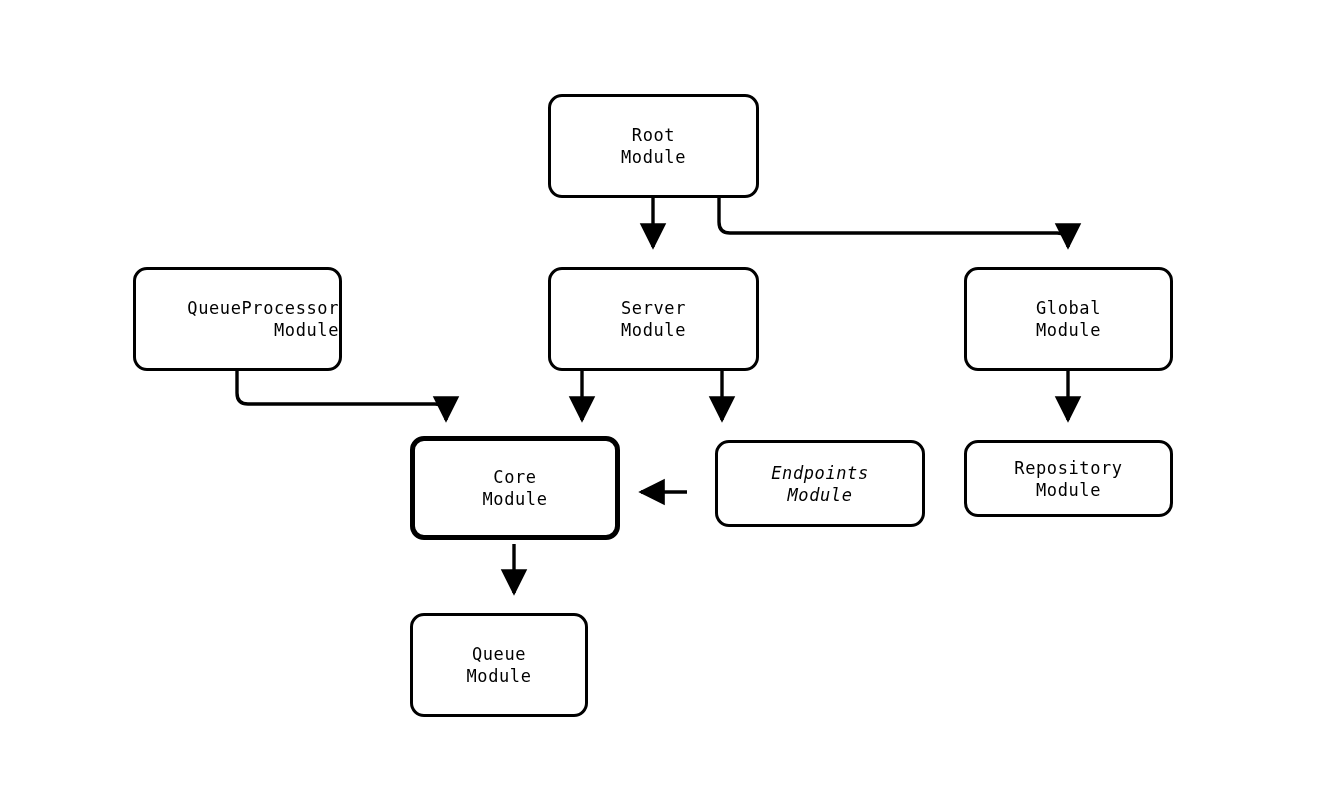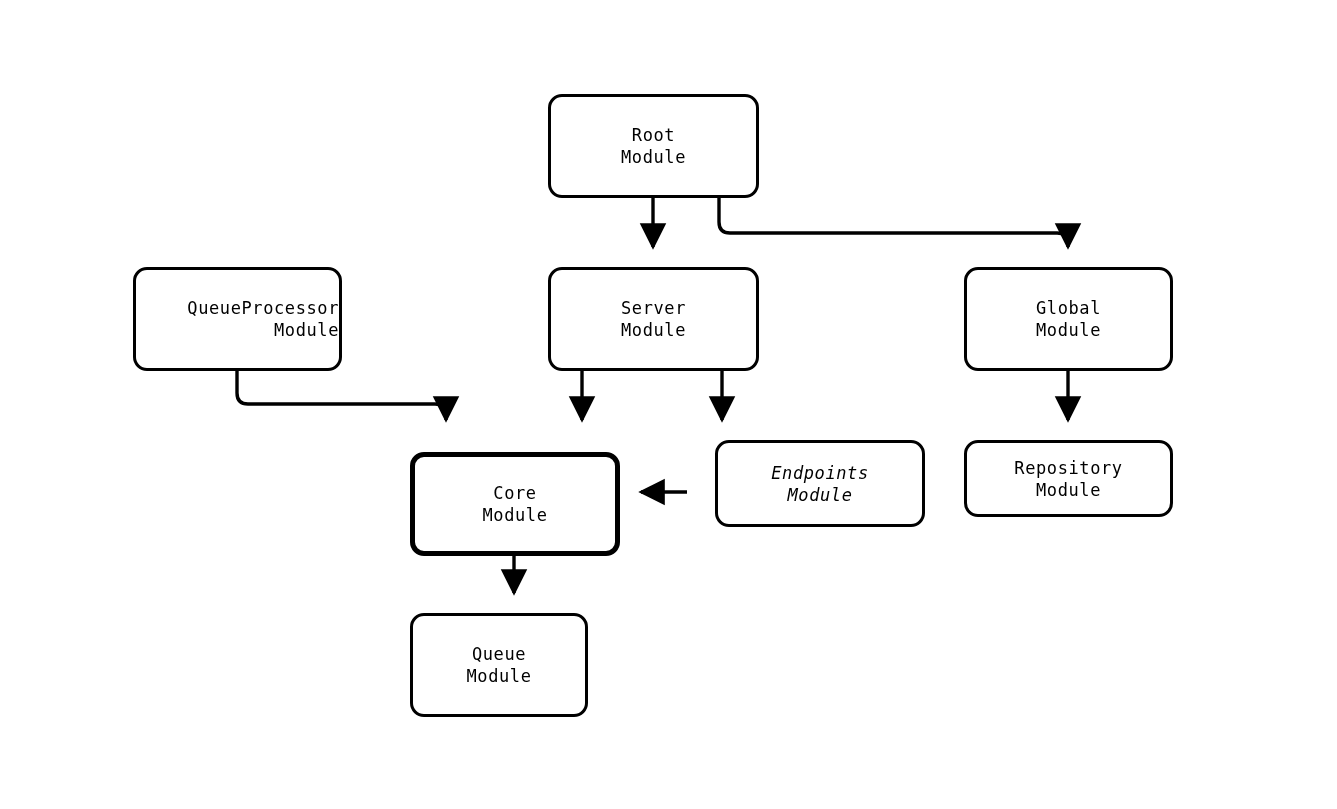--- a/index.html
+++ b/index.html
@@ -96,21 +96,21 @@
   <div class="node" style="left:548px; top:267px; width:211px; height:104px;">
     <span class="node-line">Server</span>
     <span class="node-line">Module</span>
   </div>
 
   <div class="node" style="left:964px; top:267px; width:209px; height:104px;">
     <span class="node-line">Global</span>
     <span class="node-line">Module</span>
   </div>
 
-  <div class="node emphasis" style="left:410px; top:452px; width:210px; height:104px;">
+  <div class="node emphasis" style="left:410px; top:436px; width:210px; height:104px;">
     <span class="node-line">Core</span>
     <span class="node-line">Module</span>
   </div>
 
   <div class="node" style="left:715px; top:440px; width:210px; height:87px;font-style:italic;">
     <span class="node-line">Endpoints</span>
     <span class="node-line">Module</span>
   </div>
 
   <div class="node" style="left:964px; top:440px; width:209px; height:77px;">

